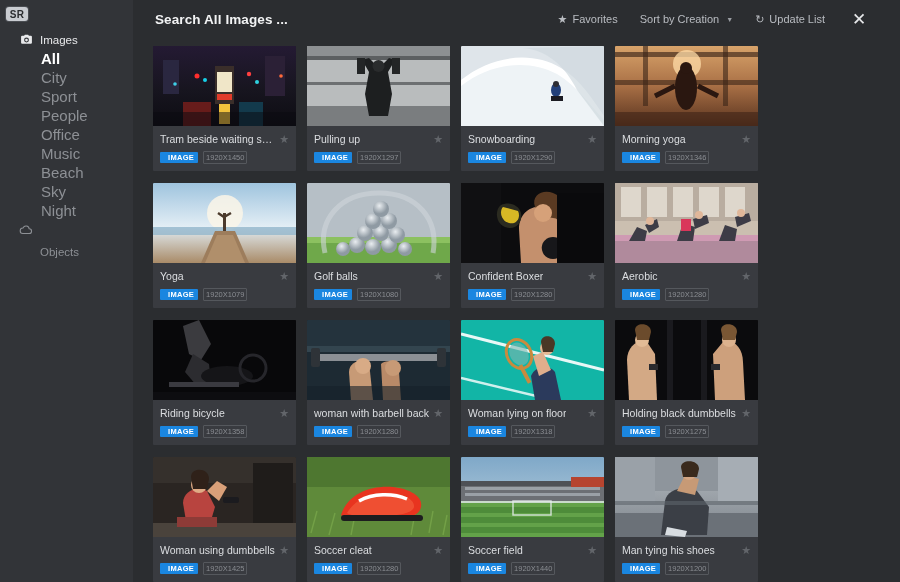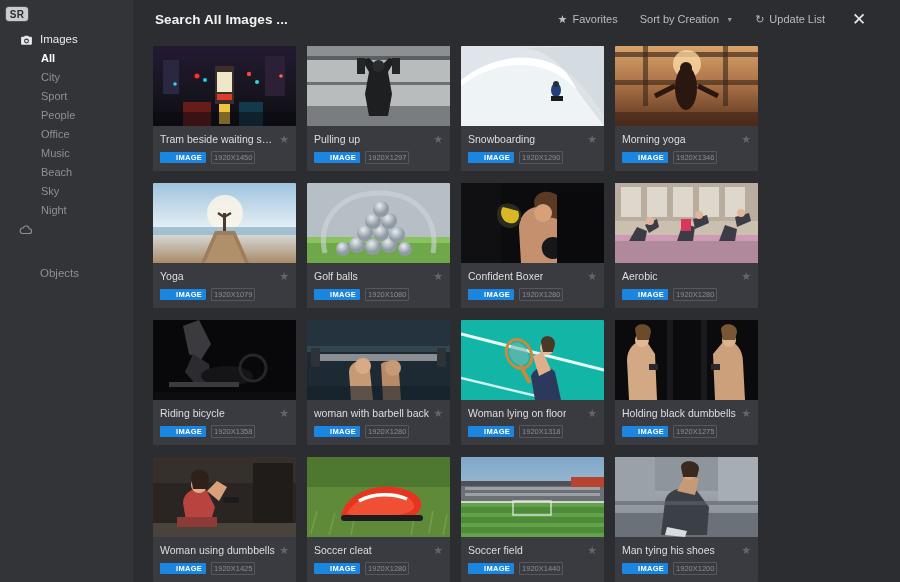--- a/index.html
+++ b/index.html
@@ -23,30 +23,30 @@
     width: 22px; height: 14px;
     background: #c9ccd1;
     border-radius: 3px;
     display: flex; align-items: center; justify-content: center;
     font-size: 10px; font-weight: bold; color: #2b2d30;
     letter-spacing: .2px;
     box-shadow: 0 0 0 1px #4a4d52;
   }
   .nav-group { margin-top: 0; }
   .nav-head {
-    display: flex; align-items: flex-start; gap: 7px;
+    display: flex; align-items: center; gap: 7px;
     padding: 3px 0 3px 19px;
     height: 19px;
   }
   .nav-head .nav-label {
     font-size: 11.5px; color: #e8e9eb;
   }
   .nav-icon { width: 14px; height: 14px; display: inline-flex; align-items:center; justify-content:center; }
   .nav-sub {
-    font-size: 11px;
+    font-size: 15px;
     color: #8d9095;
     padding: 3px 0 3px 41px;
     height: 19px;
     line-height: 13px;
     cursor: default;
   }
   .nav-sub.active { color: #ffffff; font-weight: bold; }
 
   
   #main {
@@ -127,21 +127,21 @@
   }
   .card-meta {
     display: flex; align-items: center; gap: 5px;
     margin-top: 5px;
   }
   .badge-image {
     background: #1a86e0;
     color: #ffffff;
     font-size: 7.5px; font-weight: bold;
     letter-spacing: .3px;
-    padding: 2px 4px 2px 16px;
+    padding: 2px 4px 2px 8px;
     border-radius: 1px;
     line-height: 1;
   }
   .badge-dim {
     border: 1px solid #55585d;
     color: #8a8d92;
     font-size: 7.5px;
     padding: 1px 2px;
     border-radius: 1px;
     line-height: 1.2;

